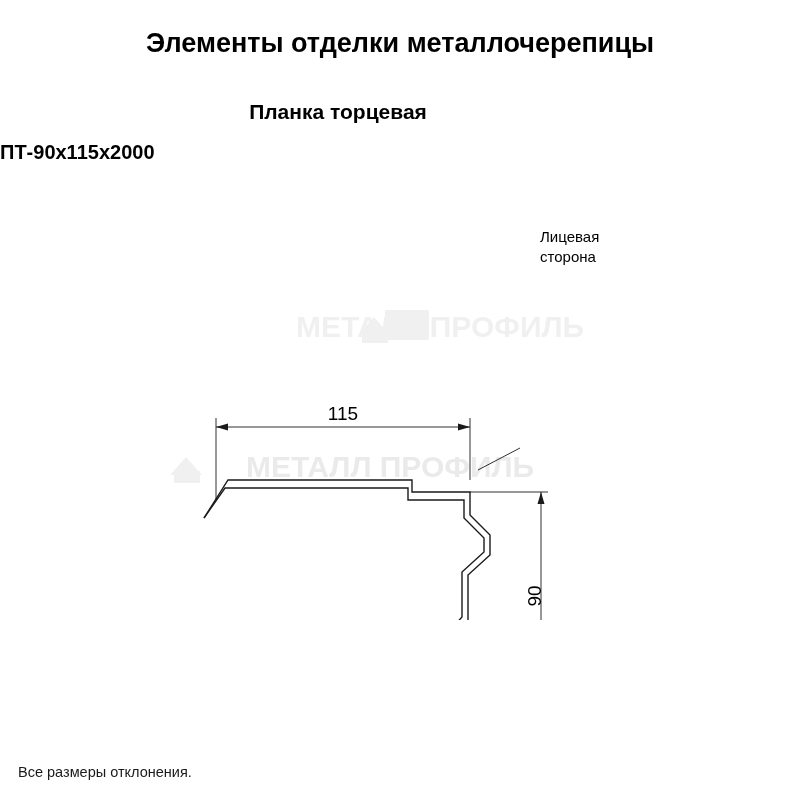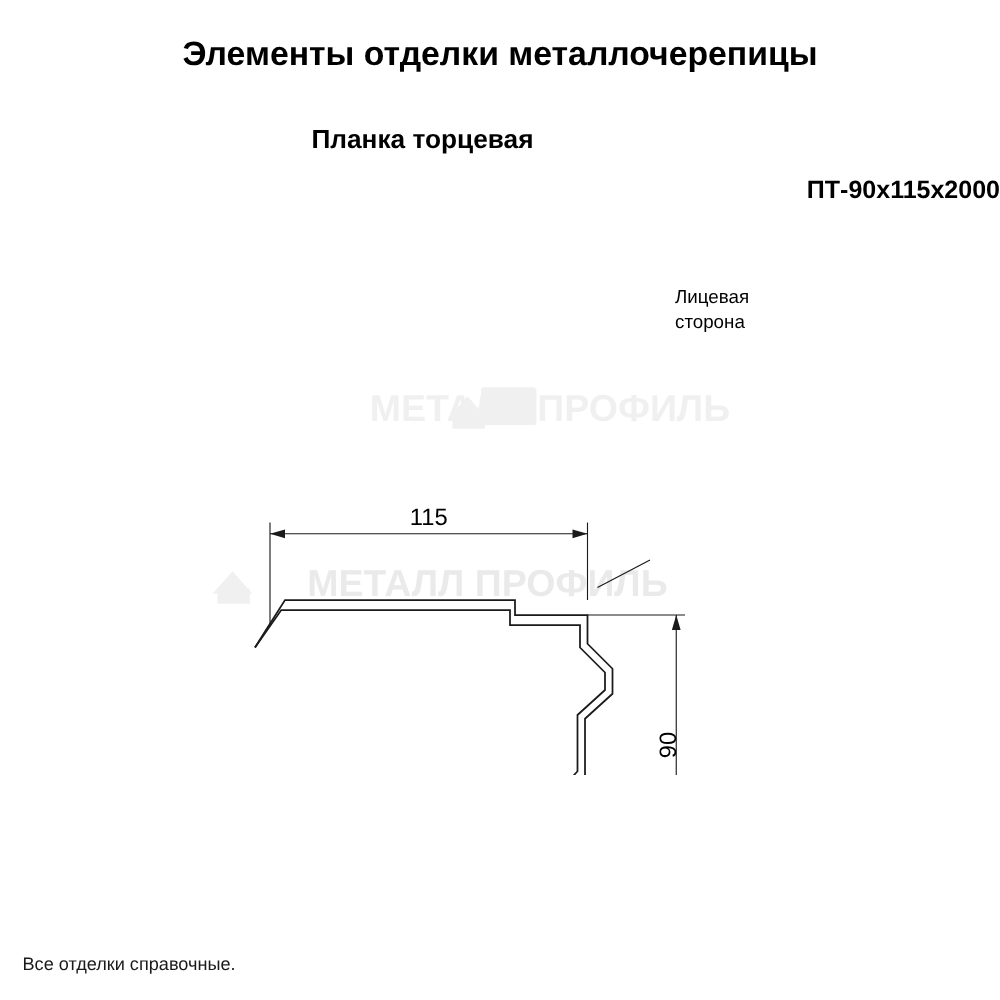--- a/index.html
+++ b/index.html
@@ -37,21 +37,21 @@
     width: 676px;
     text-align: center;
     font-size: 21px;
     font-weight: bold;
   }
   .code {
     position: absolute;
     top: 141px;
     left: 0;
     width: 800px;
-    text-align: right;
+    text-align: left;
     font-size: 20px;
     font-weight: bold;
   }
   .drawing {
     position: absolute;
     top: 180px;
     left: 0;
     width: 800px;
     height: 440px;
   }
@@ -182,16 +182,16 @@
 
     <text class="dim-label" x="541" y="416" text-anchor="middle" transform="rotate(-90 541 416)">90</text>
 
     <text class="dim-label" x="436" y="548" text-anchor="middle" transform="rotate(-70 436 548)">15</text>
 
     <text class="face-label" x="540" y="62" text-anchor="start">Лицевая</text>
     <text class="face-label" x="540" y="82" text-anchor="start">сторона</text>
   </svg>
 
   <div class="footnotes">
-    <div class="footnote-line">Все отделки справочные.</div>
+    <div class="footnote-line">Все размеры отклонения.</div>
   </div>
 
 </div>
 
 </body></html>

